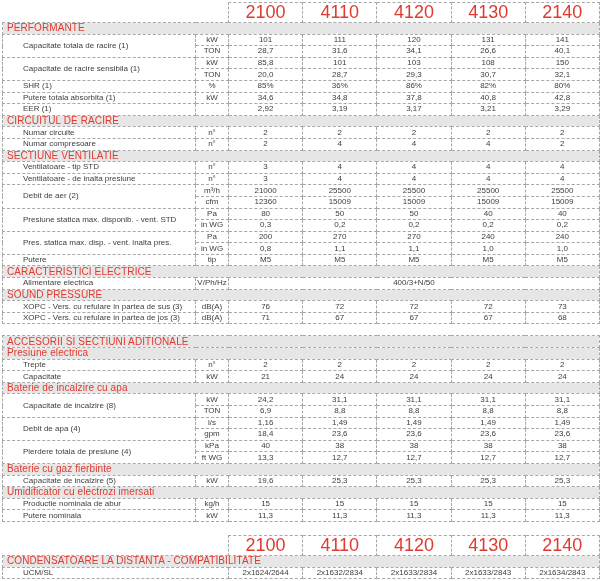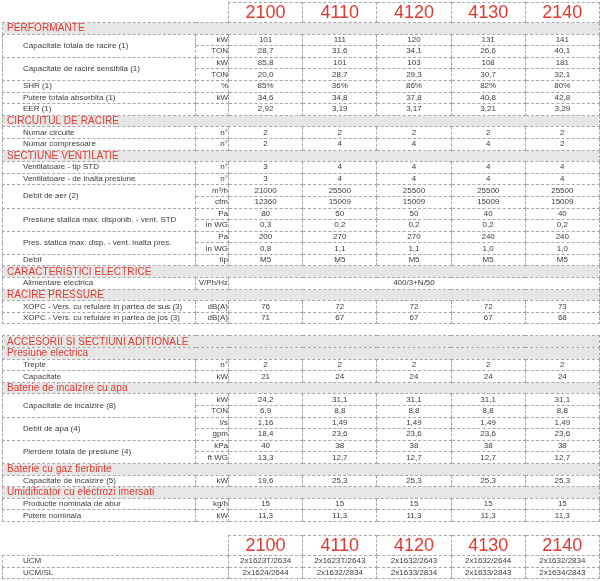--- a/index.html
+++ b/index.html
@@ -4,21 +4,21 @@
 <style>
   html,body{margin:0;padding:0;background:#fff;}
   body{width:600px;height:581px;font-family:"Liberation Sans",sans-serif;overflow:hidden;}
   table{border-collapse:collapse;table-layout:fixed;width:597px;margin-left:2px;}
   #spec-table{margin-top:2px;}
   #condenser-table{margin-top:13px;}
   td{font-size:8px;color:var(--text,#3d3d3d);padding:0 2px;height:10.6px;line-height:10px;
      white-space:nowrap;overflow:hidden;vertical-align:middle;}
   td.b{border:1px dashed var(--border,#a8a8a8);}
   td.label{text-align:left;padding-left:20px;}
-  td.unit{text-align:right;padding:0;}
+  td.unit{text-align:center;padding:0;}
   td.val{text-align:center;padding:0;}
   td.section{background:var(--section-bg,#e6e6e6);color:var(--red,#e03a30);
              font-size:10px;padding-left:4px;letter-spacing:0.1px;}
   td.model{color:var(--red,#e03a30);font-size:18px;text-align:center;height:19px;line-height:19px;}
   td.noborder{border:none;}
   td.gap{height:11px;border:none;}
 </style>
 </head>
 <body>
 
@@ -61,21 +61,21 @@
         <td class="b val">26,6</td>
         <td class="b val">40,1</td>
       </tr>
       <tr>
         <td class="b label" rowspan="2">Capacitate de racire sensibila (1)</td>
         <td class="b unit">kW</td>
         <td class="b val">85,8</td>
         <td class="b val">101</td>
         <td class="b val">103</td>
         <td class="b val">108</td>
-        <td class="b val">181</td>
+        <td class="b val">150</td>
       </tr>
       <tr>
         <td class="b unit">TON</td>
         <td class="b val">20,0</td>
         <td class="b val">28,7</td>
         <td class="b val">29,3</td>
         <td class="b val">30,7</td>
         <td class="b val">32,1</td>
       </tr>
       <tr>
@@ -192,38 +192,38 @@
       </tr>
       <tr>
         <td class="b unit">in WG</td>
         <td class="b val">0,8</td>
         <td class="b val">1,1</td>
         <td class="b val">1,1</td>
         <td class="b val">1,0</td>
         <td class="b val">1,0</td>
       </tr>
       <tr>
-        <td class="b label" rowspan="1">Debit</td>
+        <td class="b label" rowspan="1">Putere</td>
         <td class="b unit">tip</td>
         <td class="b val">M5</td>
         <td class="b val">M5</td>
         <td class="b val">M5</td>
         <td class="b val">M5</td>
         <td class="b val">M5</td>
       </tr>
       <tr>
         <td class="b section" colspan="7">CARACTERISTICI ELECTRICE</td>
       </tr>
       <tr>
         <td class="b label">Alimentare electrica</td>
         <td class="b unit">V/Ph/Hz</td>
         <td class="b val" colspan="5">400/3+N/50</td>
       </tr>
       <tr>
-        <td class="b section" colspan="7">RACIRE PRESSURE</td>
+        <td class="b section" colspan="7">SOUND PRESSURE</td>
       </tr>
       <tr>
         <td class="b label" rowspan="1">XOPC - Vers. cu refulare in partea de sus (3)</td>
         <td class="b unit">dB(A)</td>
         <td class="b val">76</td>
         <td class="b val">72</td>
         <td class="b val">72</td>
         <td class="b val">72</td>
         <td class="b val">73</td>
       </tr>
@@ -365,26 +365,21 @@
   <tbody id="condenser-body">
       <tr>
         <td class="noborder" colspan="1"></td>
         <td class="b model">2100</td>
         <td class="b model">4110</td>
         <td class="b model">4120</td>
         <td class="b model">4130</td>
         <td class="b model">2140</td>
       </tr>
       <tr>
-        <td class="b label" rowspan="1">UCM</td>
-        <td class="b val">2x1623T/2634</td>
-        <td class="b val">2x1623T/2643</td>
-        <td class="b val">2x1632/2643</td>
-        <td class="b val">2x1632/2644</td>
-        <td class="b val">2x1632/2834</td>
+        <td class="b section" colspan="6">CONDENSATOARE LA DISTANTA - COMPATIBILITATE</td>
       </tr>
       <tr>
         <td class="b label" rowspan="1">UCM/SL</td>
         <td class="b val">2x1624/2644</td>
         <td class="b val">2x1632/2834</td>
         <td class="b val">2x1633/2834</td>
         <td class="b val">2x1633/2843</td>
         <td class="b val">2x1634/2843</td>
       </tr>
     </tbody>

